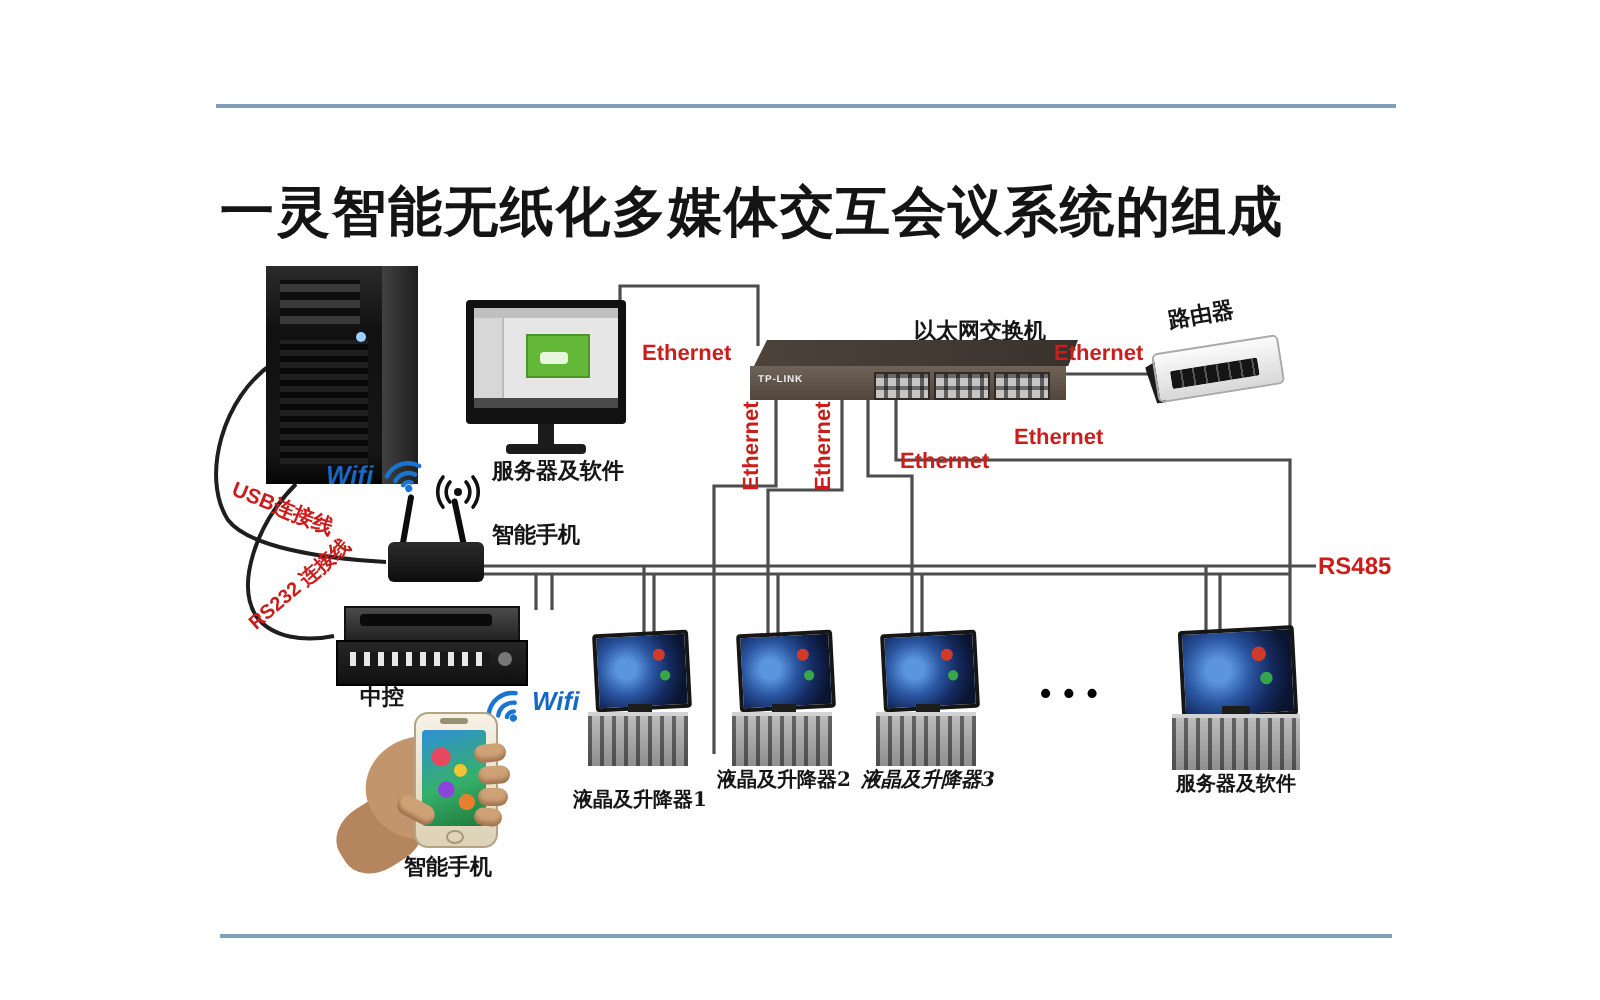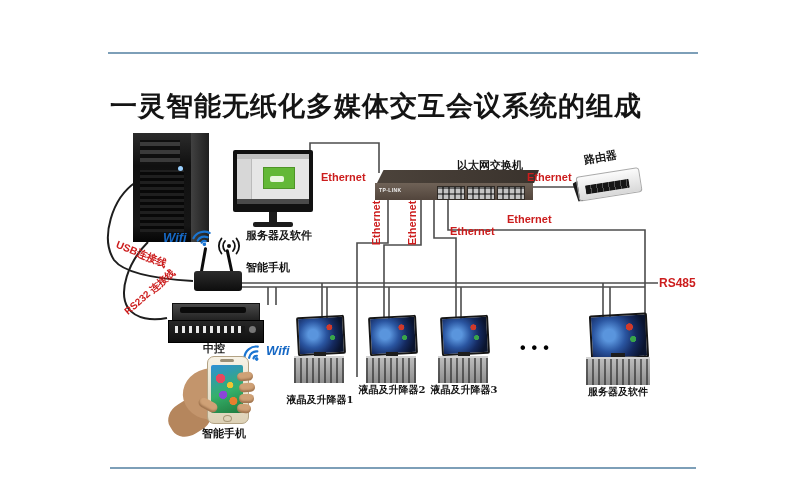--- a/index.html
+++ b/index.html
@@ -184,21 +184,21 @@
   <div class="abs eth vert" style="left:389px;top:217px;">Ethernet</div>
   <div class="abs eth" style="left:450px;top:225px;">Ethernet</div>
   <div class="abs eth" style="left:507px;top:213px;">Ethernet</div>
   <div class="abs eth" style="left:659px;top:276px;font-size:12px;">RS485</div>
 
   <div class="abs" id="ctl-top"></div>
   <div class="abs" id="ctl-slot"></div>
   <div class="abs" id="ctl-bot"></div>
   <div class="abs" id="ctl-jacks"></div>
   <div class="abs" id="ctl-knob"></div>
-  <div class="abs lbl" style="left:203px;top:341px;">中控</div>
+  <div class="abs lbl" style="left:180px;top:341px;">中控</div>
 
   <svg class="icon" style="left:240px;top:343px;transform:rotate(-38deg);" width="24" height="20" viewBox="0 0 24 20">
     <g stroke="#1a75d2" stroke-width="2.2" fill="none" stroke-linecap="round">
       <path d="M3.5,8.5 a12,12 0 0 1 17,0"></path>
       <path d="M6.8,12 a7.5,7.5 0 0 1 10.4,0"></path>
       <path d="M9.8,15.2 a3.5,3.5 0 0 1 4.4,0"></path>
     </g>
     <circle cx="12" cy="17.6" r="1.8" fill="#1a75d2"></circle>
   </svg>
   <div class="abs wifi-t" style="left:266px;top:343px;">Wifi</div>
@@ -222,21 +222,21 @@
   <div class="abs mon-lbl" style="left:284px;top:393px;width:72px;">液晶及升降器1</div>
 
   <div class="abs unit-screen" style="left:369px;top:316px;width:44px;height:35px;"></div>
   <div class="abs unit-stand" style="left:386px;top:352px;width:12px;height:5px;"></div>
   <div class="abs lifter" style="left:366px;top:356px;width:50px;height:25px;"></div>
   <div class="abs mon-lbl" style="left:356px;top:383px;width:72px;">液晶及升降器2</div>
 
   <div class="abs unit-screen" style="left:441px;top:316px;width:44px;height:35px;"></div>
   <div class="abs unit-stand" style="left:458px;top:352px;width:12px;height:5px;"></div>
   <div class="abs lifter" style="left:438px;top:356px;width:50px;height:25px;"></div>
-  <div class="abs mon-lbl" style="left:428px;top:383px;width:72px;">液晶及升降器3</div>
+  <div class="abs mon-lbl" style="left:428px;top:383px;width:72px;font-style:italic;">液晶及升降器3</div>
 
   <div class="abs" id="dots">•••</div>
 
   <div class="abs unit-screen" style="left:590px;top:314px;width:54px;height:41px;"></div>
   <div class="abs unit-stand" style="left:611px;top:353px;width:14px;height:5px;"></div>
   <div class="abs lifter" style="left:586px;top:357px;width:64px;height:26px;"></div>
   <div class="abs mon-lbl" style="left:582px;top:385px;width:72px;">服务器及软件</div>
 
 </div>
 

